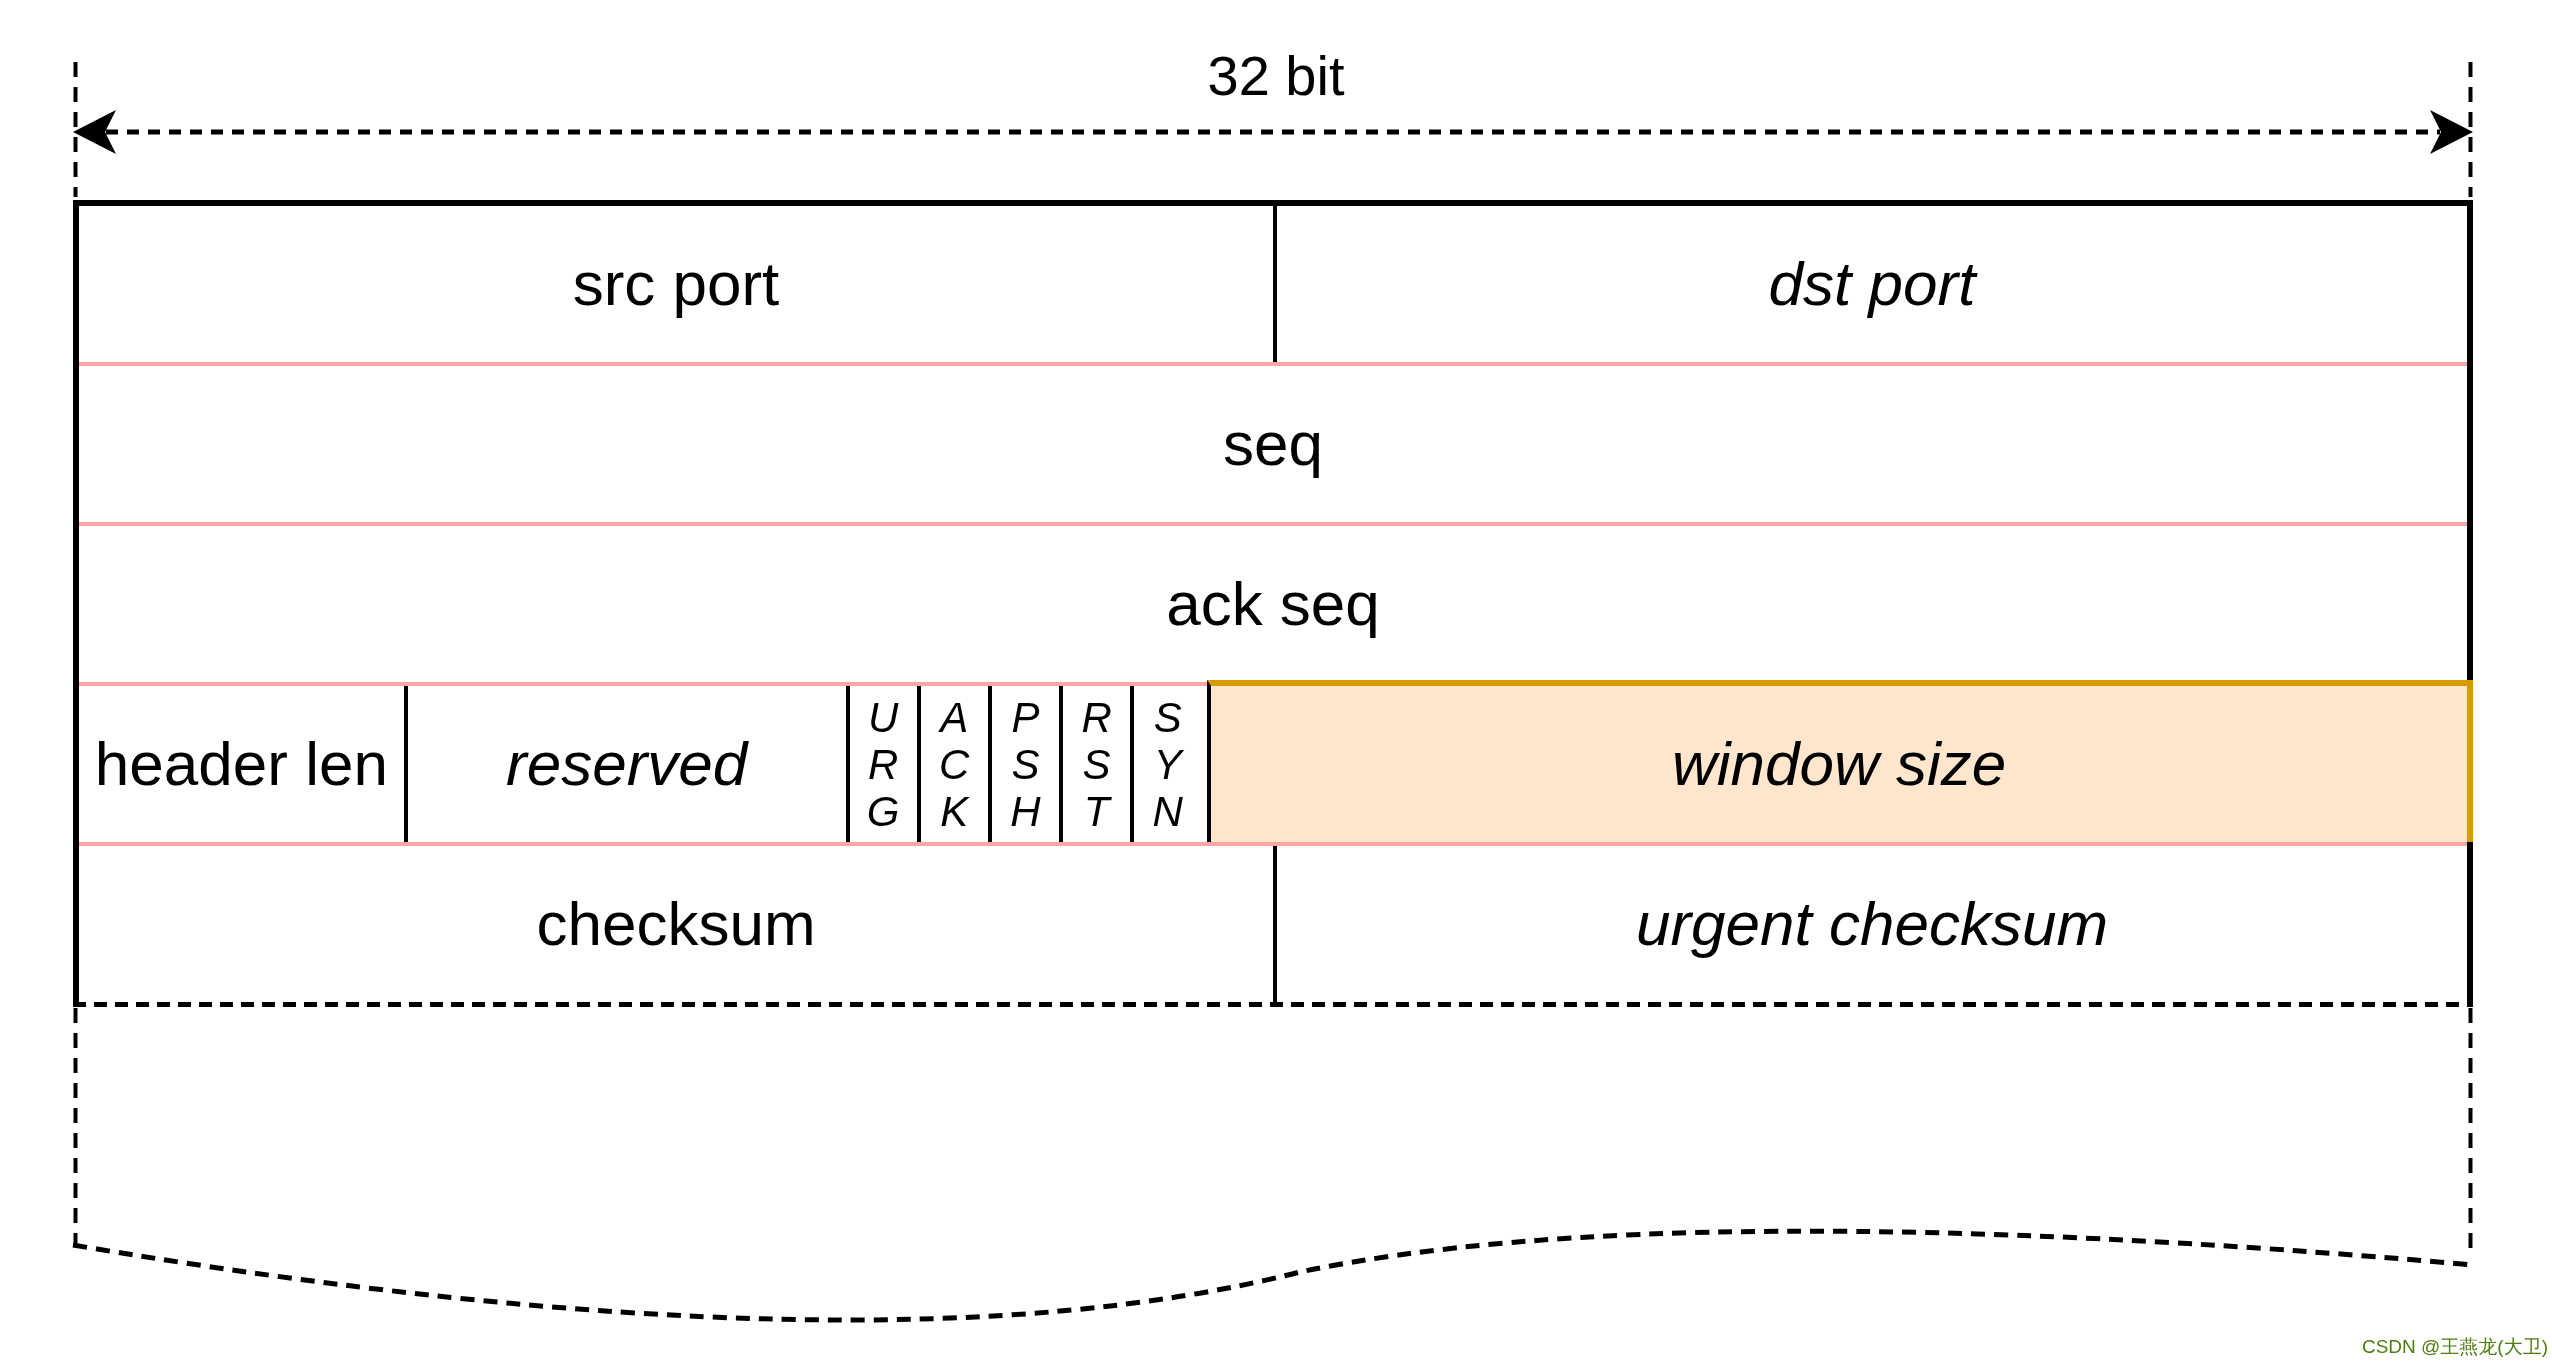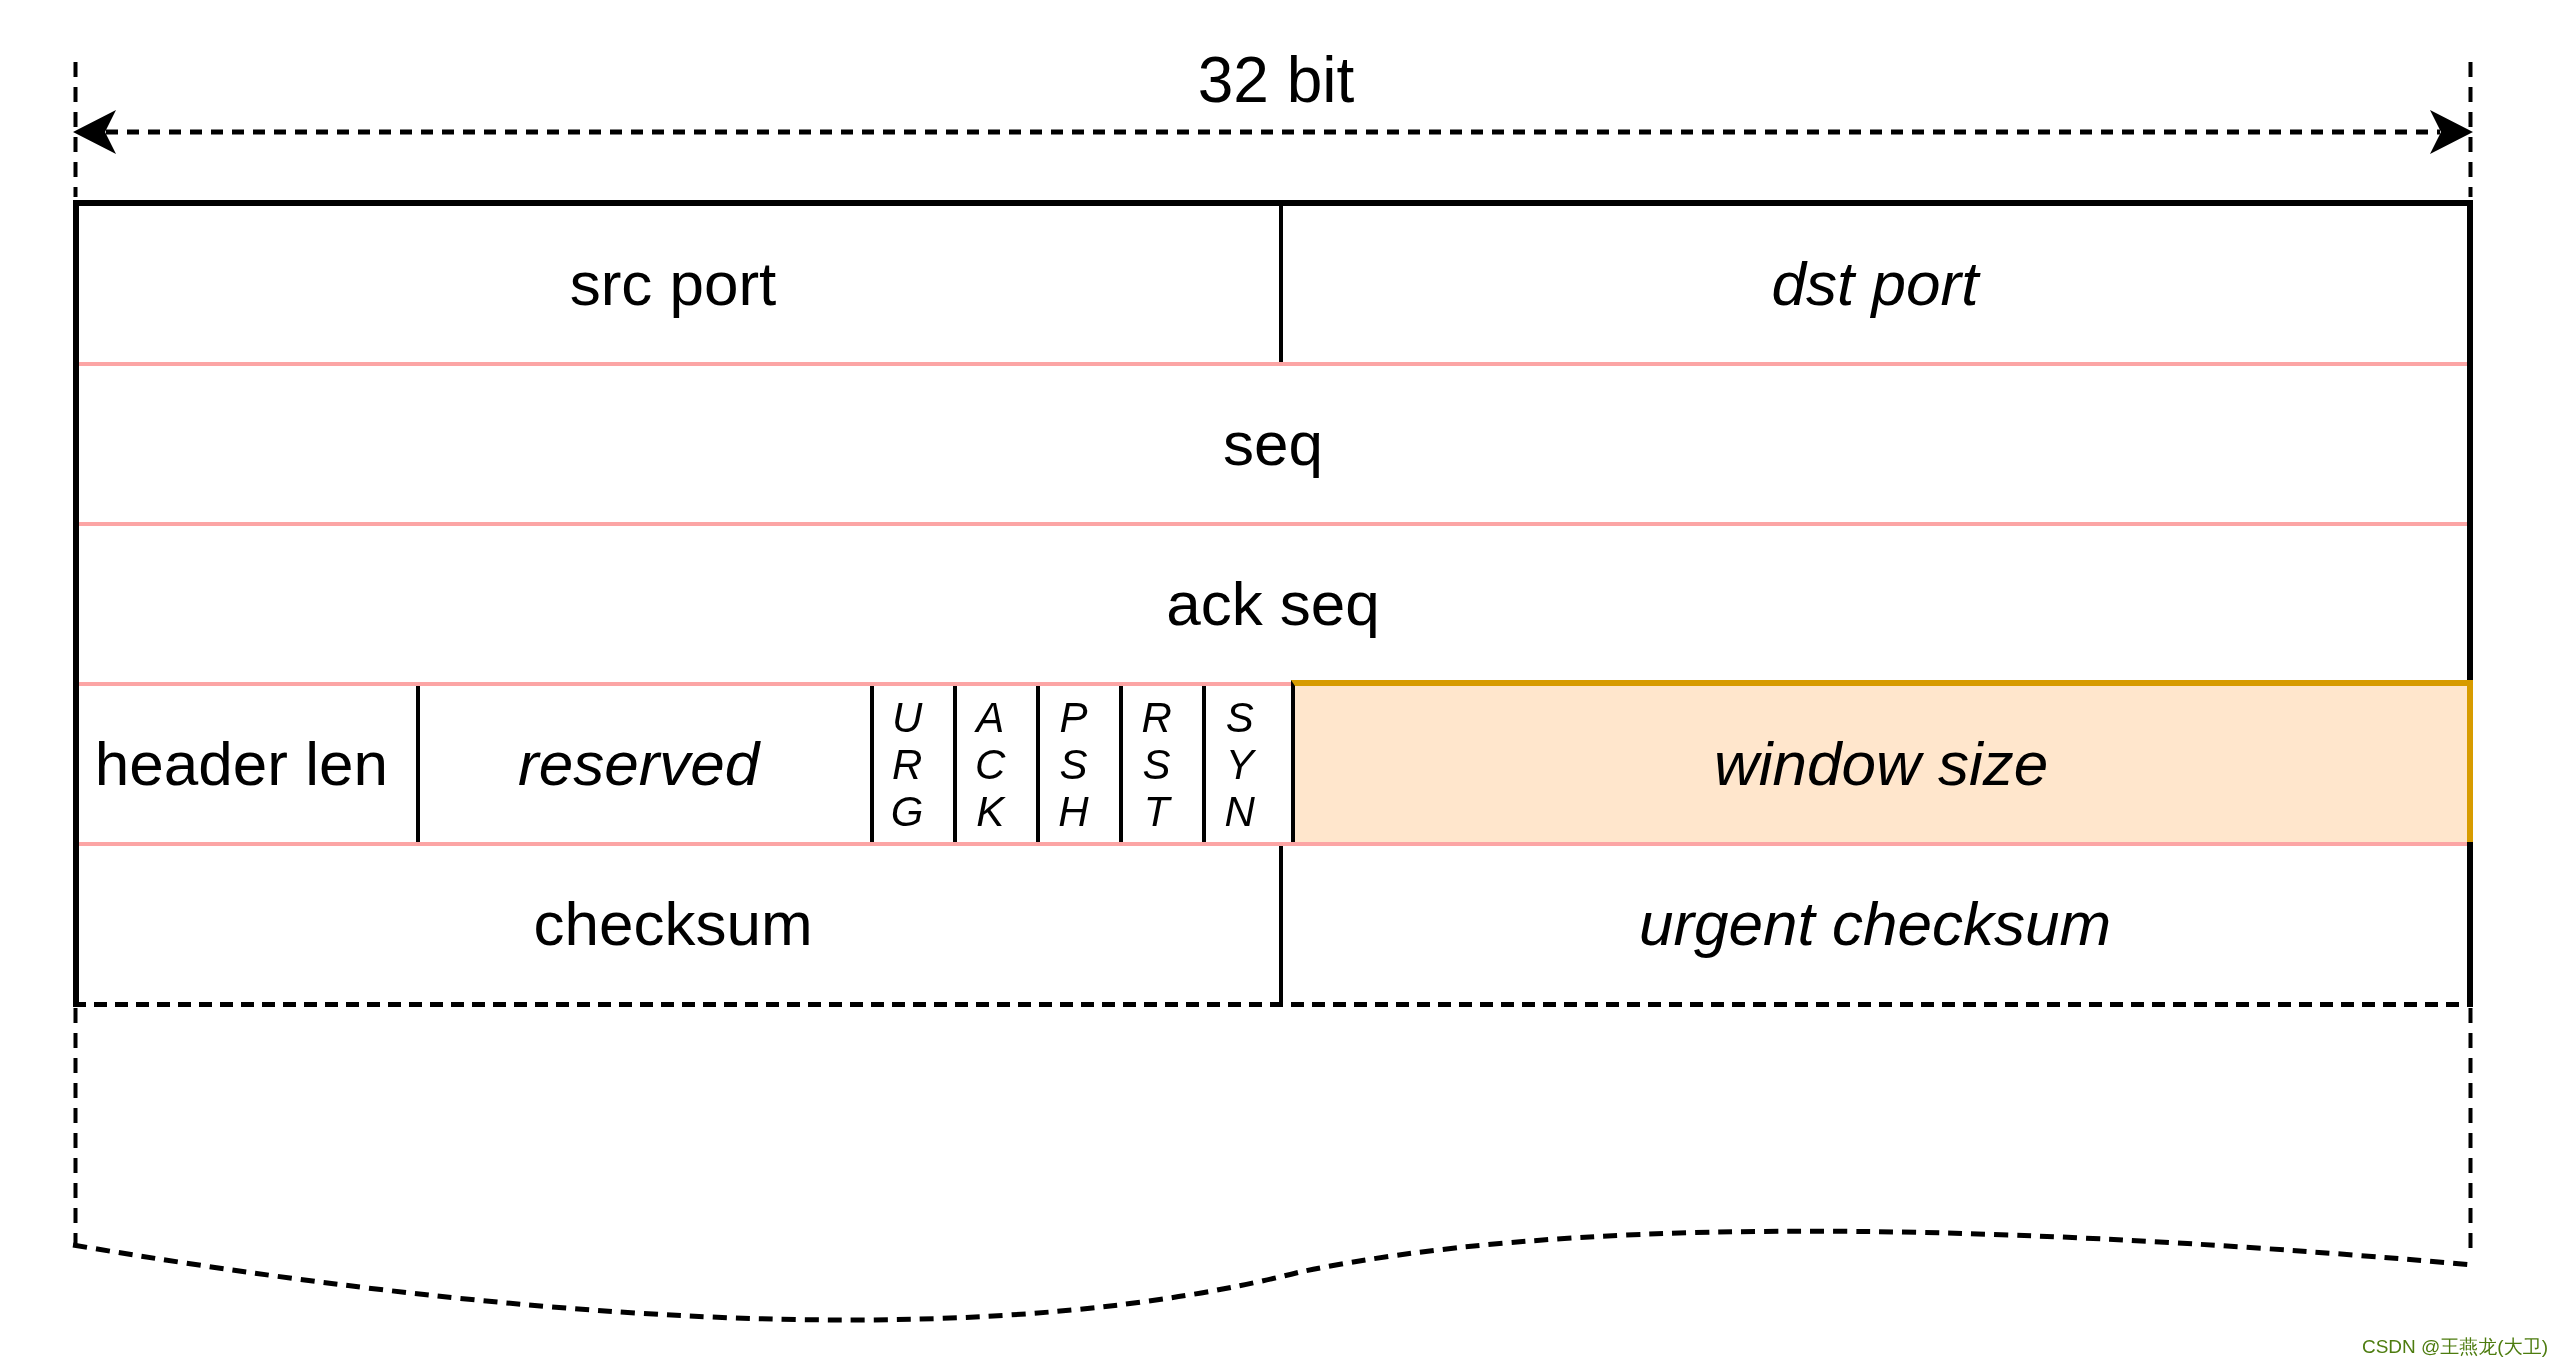--- a/index.html
+++ b/index.html
@@ -6,30 +6,30 @@
   .canvas{
     position:relative;
     width:2552px;height:1364px;
     background:#ffffff;
     font-family:"Liberation Sans", sans-serif;
     color:#000;
     overflow:hidden;
   }
   .bit-label{
     position:absolute;top:48px;left:0;width:100%;
-    text-align:center;font-size:64px;line-height:1;
+    text-align:center;font-size:56px;line-height:1;
   }
   .overlay{position:absolute;left:0;top:0;width:2552px;height:1364px;}
   .tcp-table{
     position:absolute;left:73px;top:200px;width:2400px;height:802px;
     box-sizing:border-box;
     border:6px solid #000;border-bottom:none;
     display:flex;flex-direction:column;
   }
-  .trow{flex:1;display:flex;min-height:0;gap:12px;}
+  .trow{flex:1;display:flex;min-height:0;}
   .trow + .trow{border-top:4px solid #fca5a5;}
   .cell{
     display:flex;align-items:center;justify-content:center;
     font-size:62px;line-height:1.1;min-width:0;box-sizing:border-box;
   }
   .cell + .cell{border-left:4px solid #000;font-style:italic;}
   .w50{width:50%;}
   .w100{width:100%;}
   .c-headerlen{width:13.6%;}
   .c-reserved{width:18.5%;}

